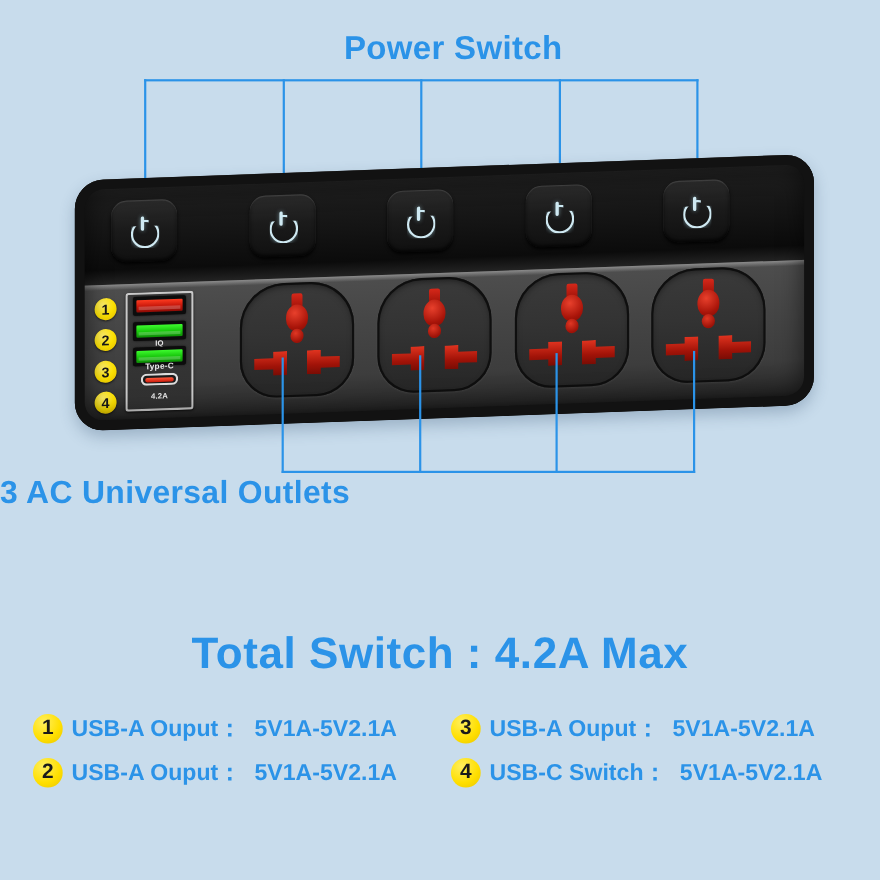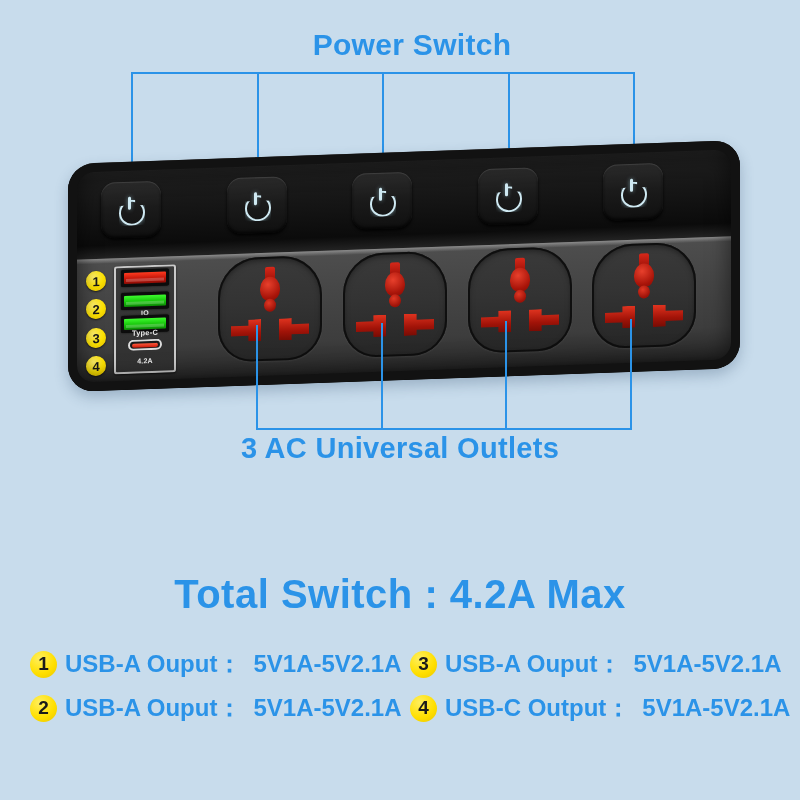--- a/index.html
+++ b/index.html
@@ -31,21 +31,21 @@
   #power-switch-title {
     left: 0; top: 28px;
     width: 800px;
     text-align: center;
     font-size: 30px;
     margin-left: 12px;
   }
   #ac-outlets-title {
     left: 0; top: 432px;
     width: 800px;
-    text-align: center;
+    text-align: left;
     font-size: 29px;
   }
 
   
   .line-h, .line-v {
     position: absolute;
     background: #2b93e8;
   }
   .line-h { height: 2px; }
   .line-v { width: 2px; }
@@ -342,21 +342,21 @@
     color: #1a1a1a;
     font-size: 19px;
     font-weight: bold;
     display: flex;
     align-items: center;
     justify-content: center;
     margin-right: 8px;
   }
   .legend-text {
     color: #2b93e8;
-    font-size: 24px;
+    font-size: 21px;
     font-weight: bold;
     white-space: nowrap;
   }
   .legend-text .val { margin-left: 12px; }
 </style>
 </head>
 <body>
 
 <div id="stage">
 
@@ -503,19 +503,19 @@
     <div class="legend-row">
       <div class="legend-item">
         <span class="legend-badge">2</span>
         <span class="legend-text">
           <span>USB-A Ouput：</span><span class="val">5V1A-5V2.1A</span>
         </span>
       </div>
       <div class="legend-item">
         <span class="legend-badge">4</span>
         <span class="legend-text">
-          <span>USB-C Output：</span><span class="val">5V1A-5V2.1A</span>
+          <span>USB-C Switch：</span><span class="val">5V1A-5V2.1A</span>
         </span>
       </div>
     </div>
   </div>
 
 </div>
 
 </body></html>

